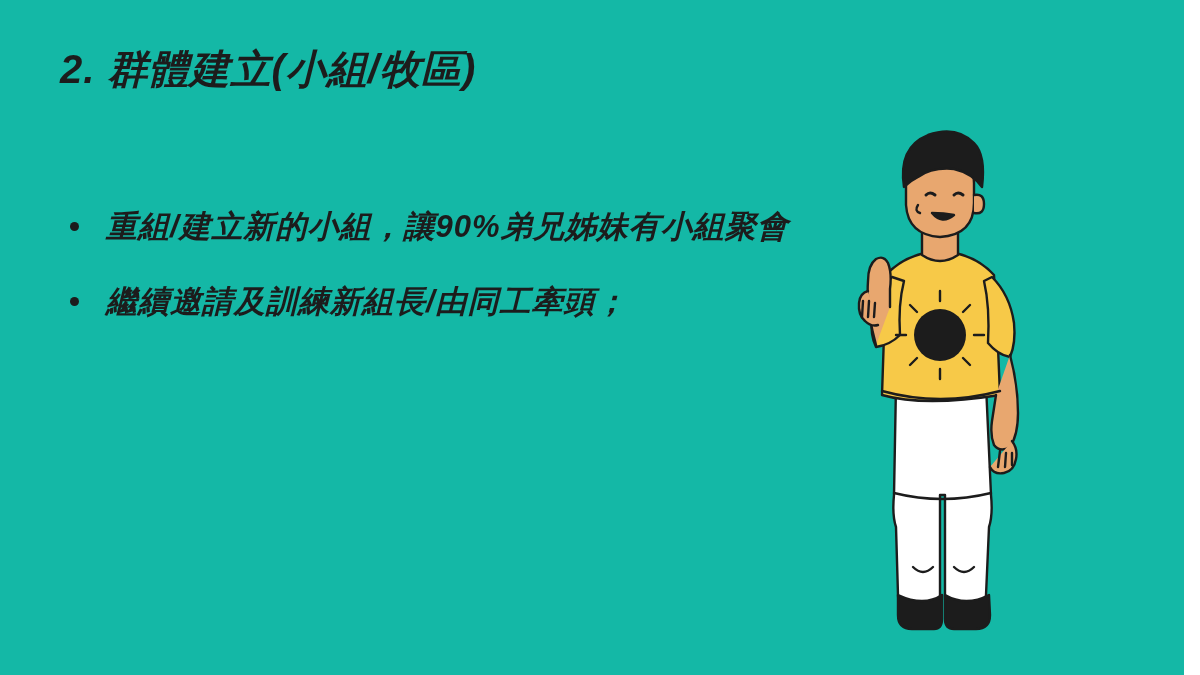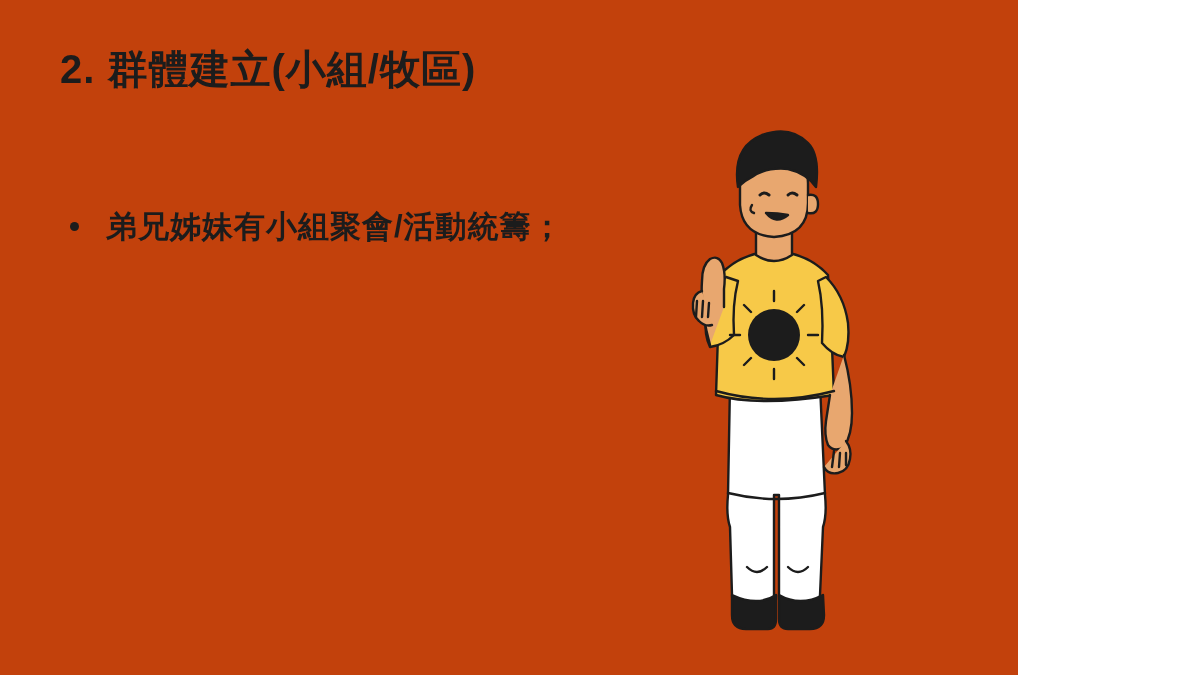--- a/index.html
+++ b/index.html
@@ -8,24 +8,25 @@
   }
   body {
     width: 1200px;
     height: 675px;
     background: #ffffff;
     font-family: "Liberation Sans", sans-serif;
     overflow: hidden;
   }
   .slide {
     position: relative;
-    width: 1018px;
+    width: 1184px;
     height: 675px;
-    background: #c2410c;
+    background: #14b8a6;
     box-sizing: border-box;
+    font-style: italic;
   }
   .slide-title {
     position: absolute;
     left: 60px;
     top: 42px;
     font-size: 40px;
     font-weight: 700;
     color: #1c1c1c;
     letter-spacing: 1px;
     white-space: nowrap;
@@ -73,21 +74,22 @@
   }
 </style>
 </head>
 <body>
 
 <div class="slide">
 
   <div class="slide-title">2. 群體建立(小組/牧區)</div>
 
   <ul class="bullet-list">
-    <li class="bullet-item">弟兄姊妹有小組聚會/活動統籌；</li>
+    <li class="bullet-item">重組/建立新的小組，讓90%弟兄姊妹有小組聚會</li>
+    <li class="bullet-item">繼續邀請及訓練新組長/由同工牽頭；</li>
   </ul>
 
   <div class="illustration">
     <svg viewBox="0 0 250 545" xmlns="http://www.w3.org/2000/svg">
       <g fill="none" stroke="#1c1c1c" stroke-width="2.4" stroke-linecap="round" stroke-linejoin="round">
 
         <path d="M82 290 L80 400 Q78 420 82 432 L84 500 Q84 512 96 512 L118 512 Q126 512 126 502 L126 400 L131 400 L131 502 Q131 512 139 512 L161 512 Q172 512 172 500 L175 432 Q179 420 177 400 L172 290 Z" fill="#ffffff"></path>
         <path d="M80 398 Q128 410 177 398" fill="none"></path>
         <path d="M99 472 q10 10 20 0" fill="none"></path>
         <path d="M140 472 q10 10 20 0" fill="none"></path>

